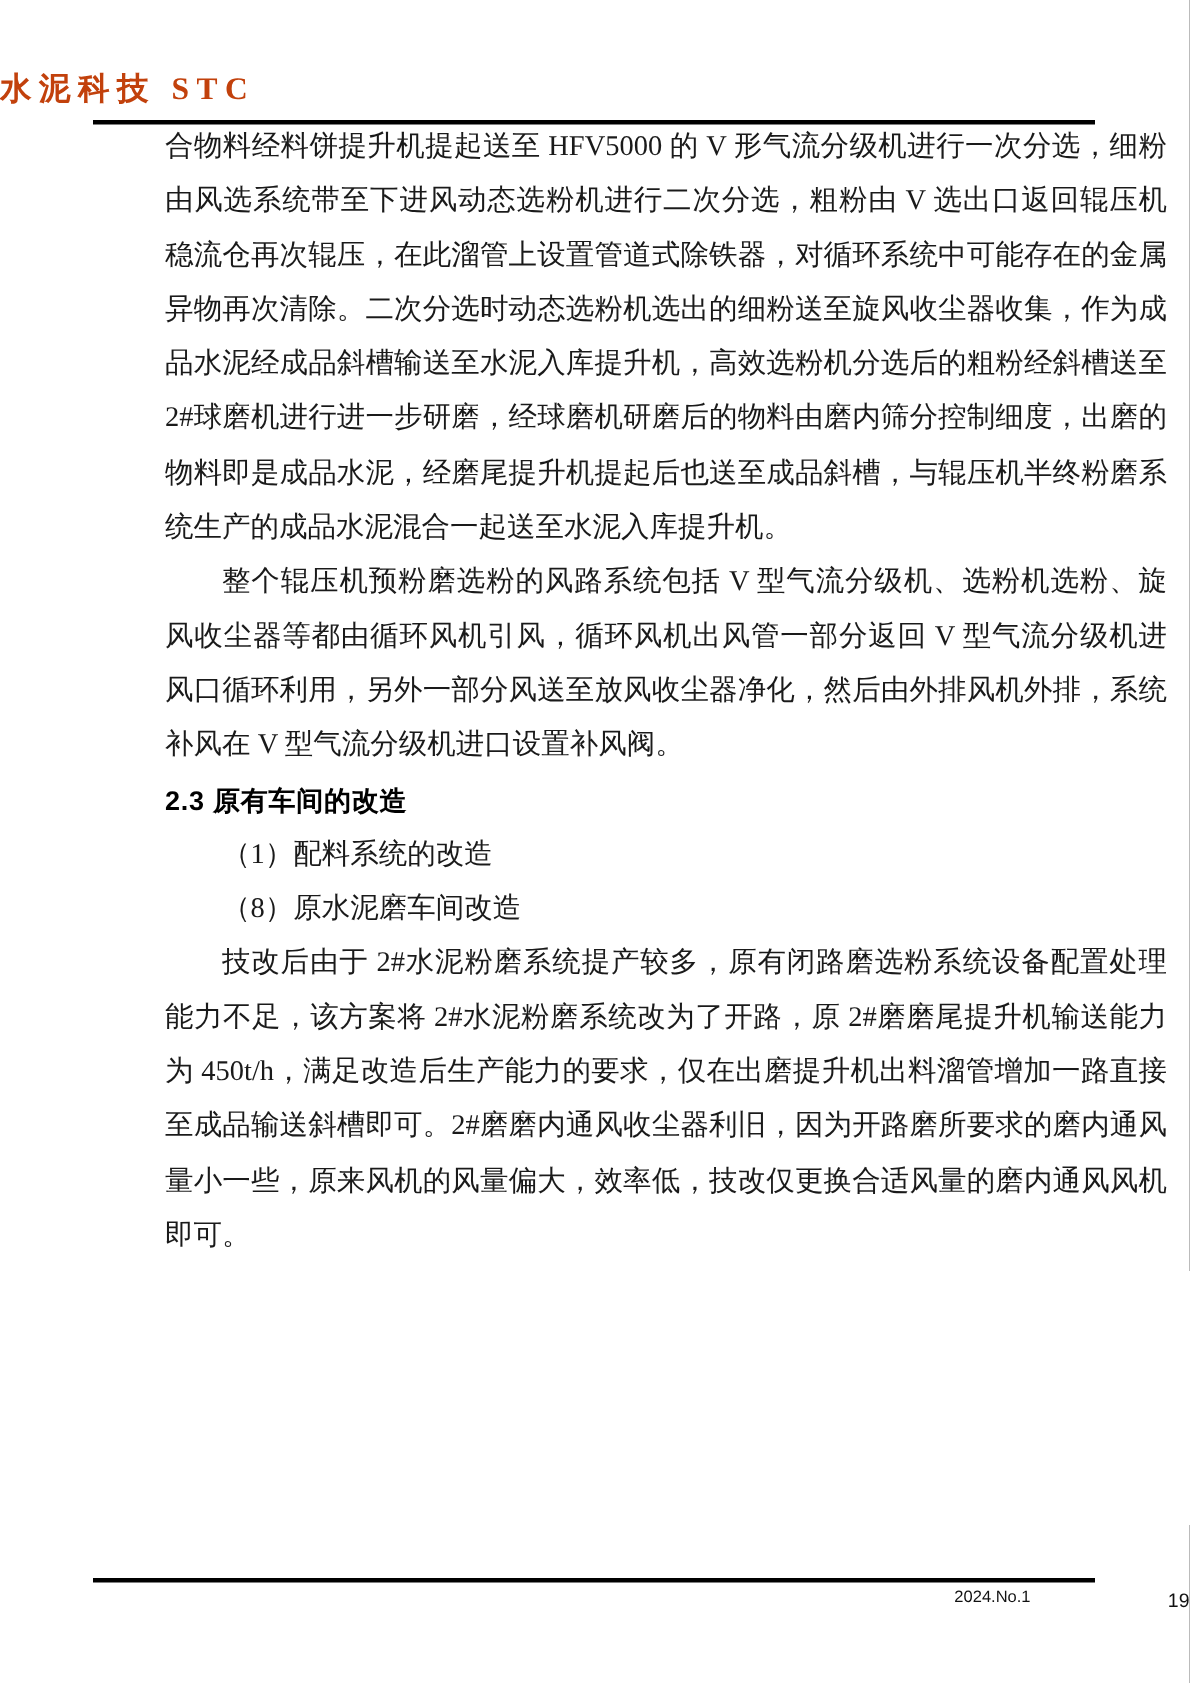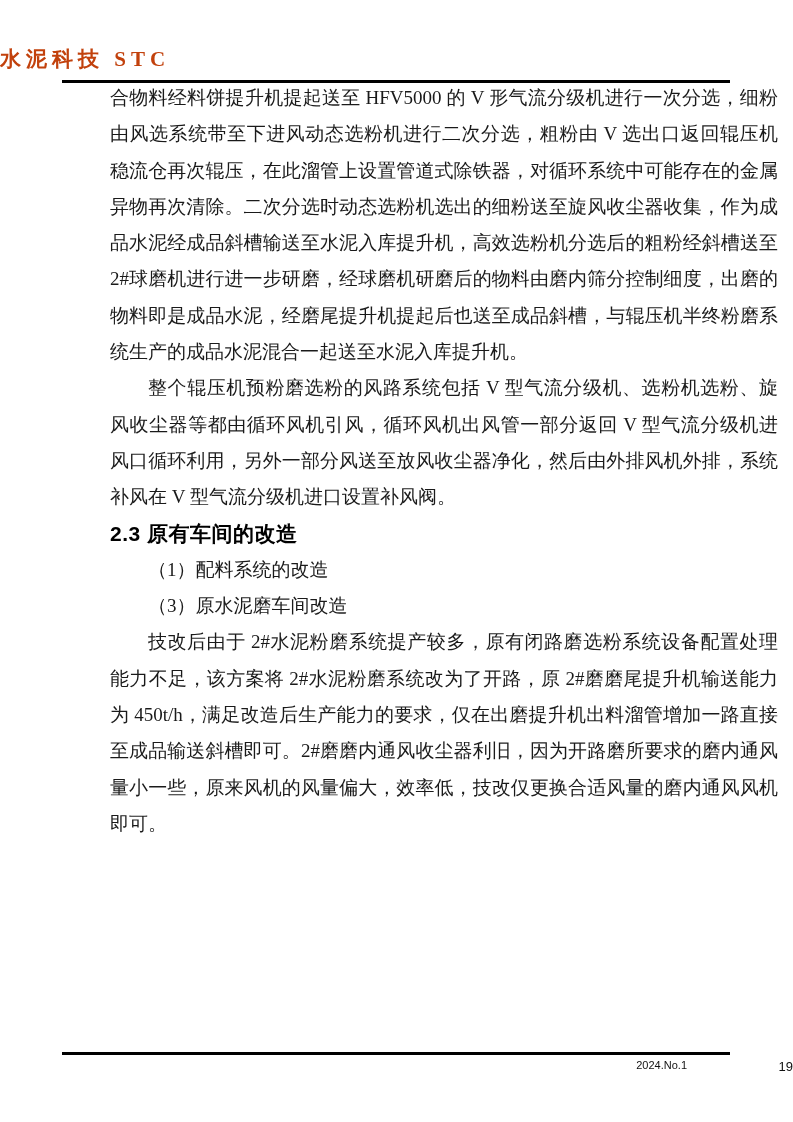--- a/index.html
+++ b/index.html
@@ -49,21 +49,21 @@
     margin-left: 48px;
   }
   .body-text p, .body-text h2 {
     margin: 0;
     padding: 0;
   }
   .para-indent {
     text-indent: 2em;
   }
   .section-heading {
-    font-size: 21px;
+    font-size: 18px;
     line-height: 36.3px;
     font-weight: bold;
     color: #000000;
     font-family: "Liberation Sans", "DejaVu Sans", sans-serif;
     letter-spacing: 0.5px;
   }
   .footer-rule {
     position: absolute;
     left: 62px;
     top: 1052px;
@@ -97,21 +97,21 @@
 
   <div class="journal-title">水泥科技 STC</div>
 
   <div class="header-rule"></div>
 
   <div class="body-text">
     <p>合物料经料饼提升机提起送至 HFV5000 的 V 形气流分级机进行一次分选，细粉由风选系统带至下进风动态选粉机进行二次分选，粗粉由 V 选出口返回辊压机稳流仓再次辊压，在此溜管上设置管道式除铁器，对循环系统中可能存在的金属异物再次清除。二次分选时动态选粉机选出的细粉送至旋风收尘器收集，作为成品水泥经成品斜槽输送至水泥入库提升机，高效选粉机分选后的粗粉经斜槽送至 2#球磨机进行进一步研磨，经球磨机研磨后的物料由磨内筛分控制细度，出磨的物料即是成品水泥，经磨尾提升机提起后也送至成品斜槽，与辊压机半终粉磨系统生产的成品水泥混合一起送至水泥入库提升机。</p>
     <p class="para-indent">整个辊压机预粉磨选粉的风路系统包括 V 型气流分级机、选粉机选粉、旋风收尘器等都由循环风机引风，循环风机出风管一部分返回 V 型气流分级机进风口循环利用，另外一部分风送至放风收尘器净化，然后由外排风机外排，系统补风在 V 型气流分级机进口设置补风阀。</p>
     <h2 class="section-heading">2.3 原有车间的改造</h2>
     <p class="para-indent">（1）配料系统的改造</p>
-    <p class="para-indent">（3）原水泥磨车间改造</p>
+    <p class="para-indent">（8）原水泥磨车间改造</p>
     <p class="para-indent">技改后由于 2#水泥粉磨系统提产较多，原有闭路磨选粉系统设备配置处理能力不足，该方案将 2#水泥粉磨系统改为了开路，原 2#磨磨尾提升机输送能力为 450t/h，满足改造后生产能力的要求，仅在出磨提升机出料溜管增加一路直接至成品输送斜槽即可。2#磨磨内通风收尘器利旧，因为开路磨所要求的磨内通风量小一些，原来风机的风量偏大，效率低，技改仅更换合适风量的磨内通风风机即可。</p>
   </div>
 
   <div class="footer-rule"></div>
 
   <div class="footer-pagenum">19</div>
 
   <div class="footer-issue">2024.No.1</div>
 
 </div>

